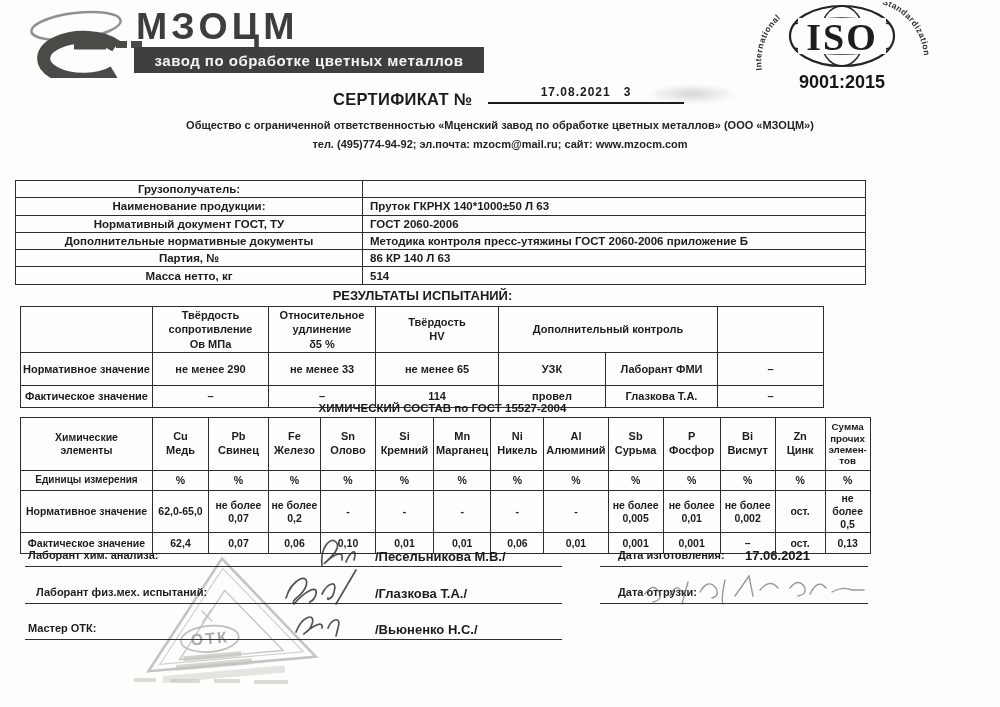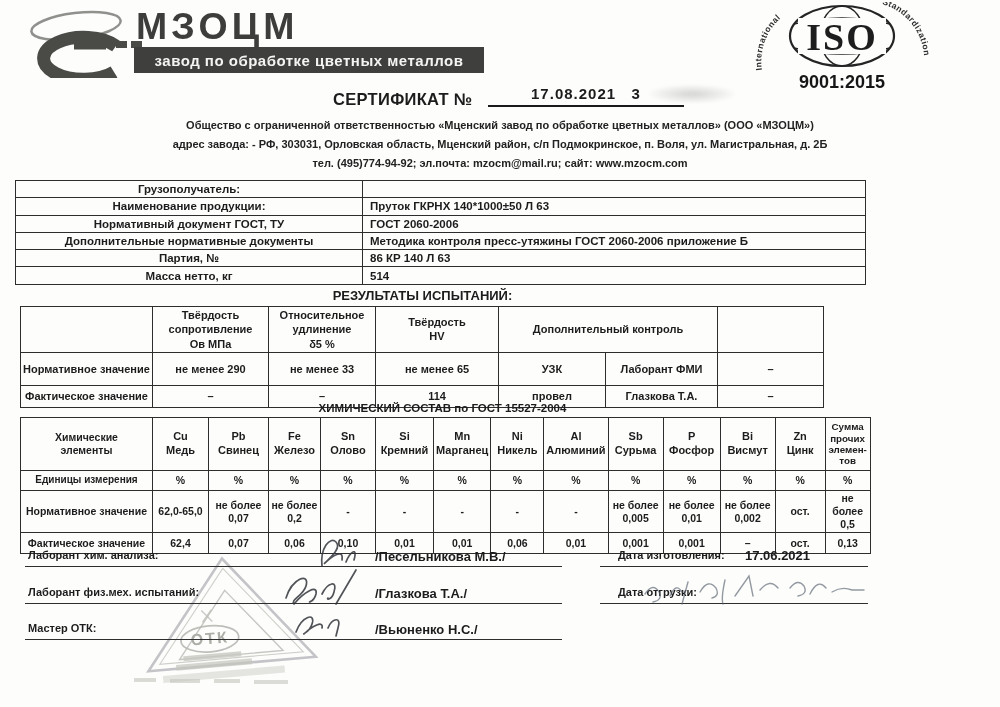--- a/index.html
+++ b/index.html
@@ -13,21 +13,21 @@
   
   .logo-title { left:136px; top:6px; font-size:36px; font-weight:800; color:#3d3d3b;
     letter-spacing:4px; transform:scaleX(1.04); transform-origin:left; }
   .logo-banner { left:134px; top:47px; width:350px; height:26px; background:#3f3f3d;
     color:#f4f4f2; font-size:15px; font-weight:700; letter-spacing:.5px;
     display:flex; align-items:center; justify-content:center; }
   .iso-wrap { left:742px; top:2px; width:205px; height:92px; }
 
   
   .cert-label { left:333px; top:90px; font-size:16.5px; font-weight:700; letter-spacing:.3px; }
-  .cert-number { left:488px; top:85px; width:196px; text-align:center; font-size:15px;
+  .cert-number { left:488px; top:85px; width:196px; text-align:center; font-size:12px;
     font-weight:700; letter-spacing:1px; white-space:pre;
     border-bottom:2.2px solid #1a1a1a; padding-bottom:3px; }
   .smudge { left:646px; top:84px; width:92px; height:20px;
     background:radial-gradient(ellipse, rgba(150,150,144,.38), rgba(150,150,144,0) 70%);
     filter:blur(1px); }
 
   
   .company { left:0; top:116px; width:1000px; text-align:center; font-size:11px;
     font-weight:600; line-height:19px; color:#222; }
 
@@ -96,21 +96,20 @@
     </text>
     <text x="100" y="86" text-anchor="middle" font-size="18" font-weight="bold" fill="#161616">9001:2015</text>
   </svg>
 
   <div class="abs cert-label">СЕРТИФИКАТ №</div>
   <div class="abs cert-number">17.08.2021   3</div>
   <div class="abs smudge"></div>
 
   <div class="abs company">
     <div>Общество с ограниченной ответственностью «Мценский завод по обработке цветных металлов» (ООО «МЗОЦМ»)</div>
-    <div>адрес завода: - РФ, 303031, Орловская область,  Мценский район,  с/п Подмокринское, п. Воля, ул. Магистральная, д. 2Б</div>
     <div>тел. (495)774-94-92; эл.почта: mzocm@mail.ru; сайт: www.mzocm.com</div>
   </div>
 
   <table class="info">
     <colgroup>
         <col style="width:347px">
         <col style="width:503px">
       </colgroup>
     <tbody>
         <tr>
@@ -313,21 +312,21 @@
         <rect x="40" y="127" width="30" height="4"></rect>
       <rect x="84" y="127" width="26" height="4"></rect>
         <rect x="124" y="128" width="34" height="4"></rect>
     </g>
   </svg>
 
   <div class="abs sig-label" style="left:28px;top:549px;">Лаборант хим. анализа:</div>
   <div class="abs sig-name" style="left:375px;top:549px;">/Песельникова М.В./</div>
   <div class="abs sig-line" style="left:25px;top:566px;width:537px;"></div>
 
-  <div class="abs sig-label" style="left:28px;top:586px;">Лаборант физ.мех. испытаний:</div>
+  <div class="abs sig-label" style="left:36px;top:586px;">Лаборант физ.мех. испытаний:</div>
   <div class="abs sig-name" style="left:375px;top:586px;">/Глазкова Т.А./</div>
   <div class="abs sig-line" style="left:25px;top:603px;width:537px;"></div>
 
   <div class="abs sig-label" style="left:28px;top:622px;">Мастер ОТК:</div>
   <div class="abs sig-name" style="left:375px;top:622px;">/Вьюненко Н.С./</div>
   <div class="abs sig-line" style="left:25px;top:639px;width:537px;"></div>
 
   <svg class="abs z3" style="left:270px;top:532px;" width="140" height="115" viewBox="0 0 140 115">
     <g fill="none" stroke="#33363b" stroke-width="1.7" opacity=".85" stroke-linecap="round">
       <path d="M52,34 C50,16 60,4 66,10 C72,16 60,26 54,32 C62,24 74,16 72,28 M76,30 C80,20 88,14 84,28"></path>

